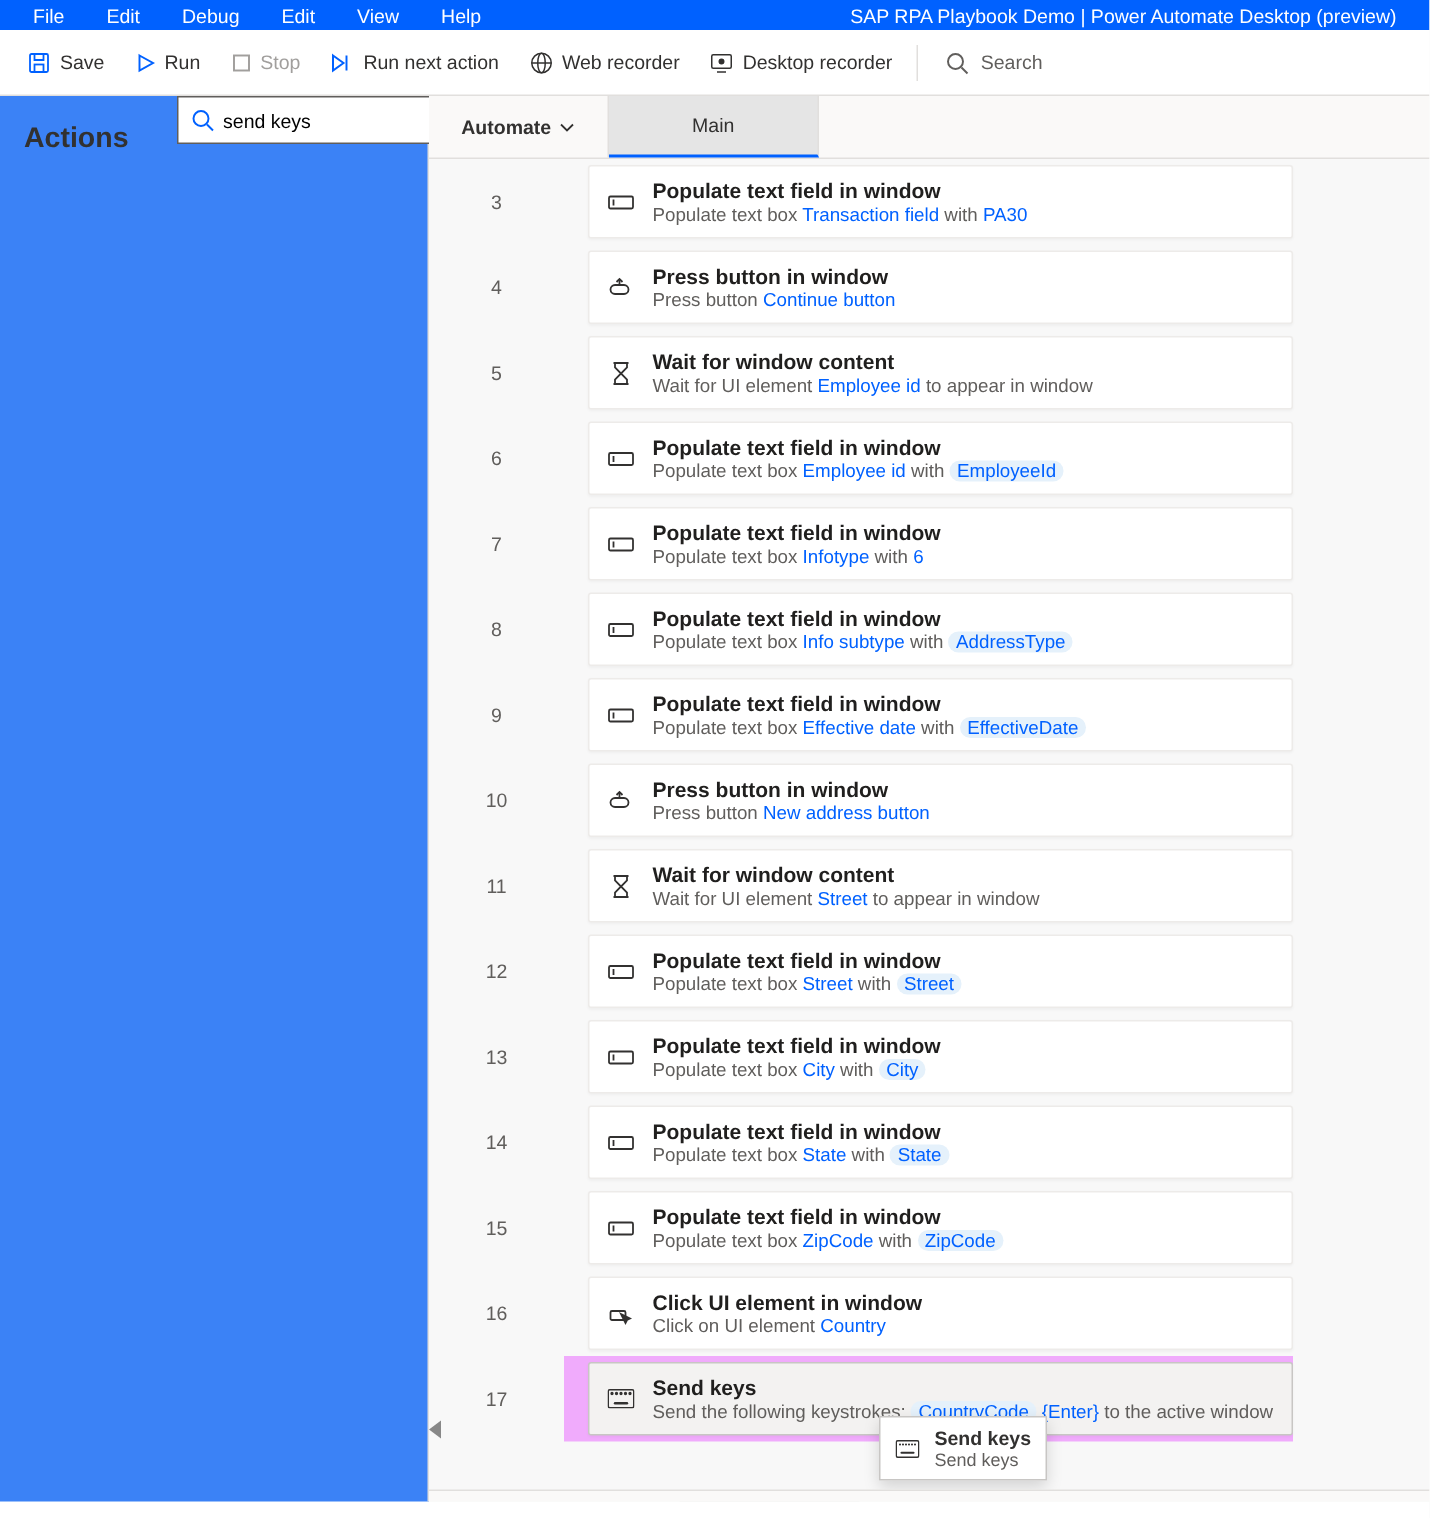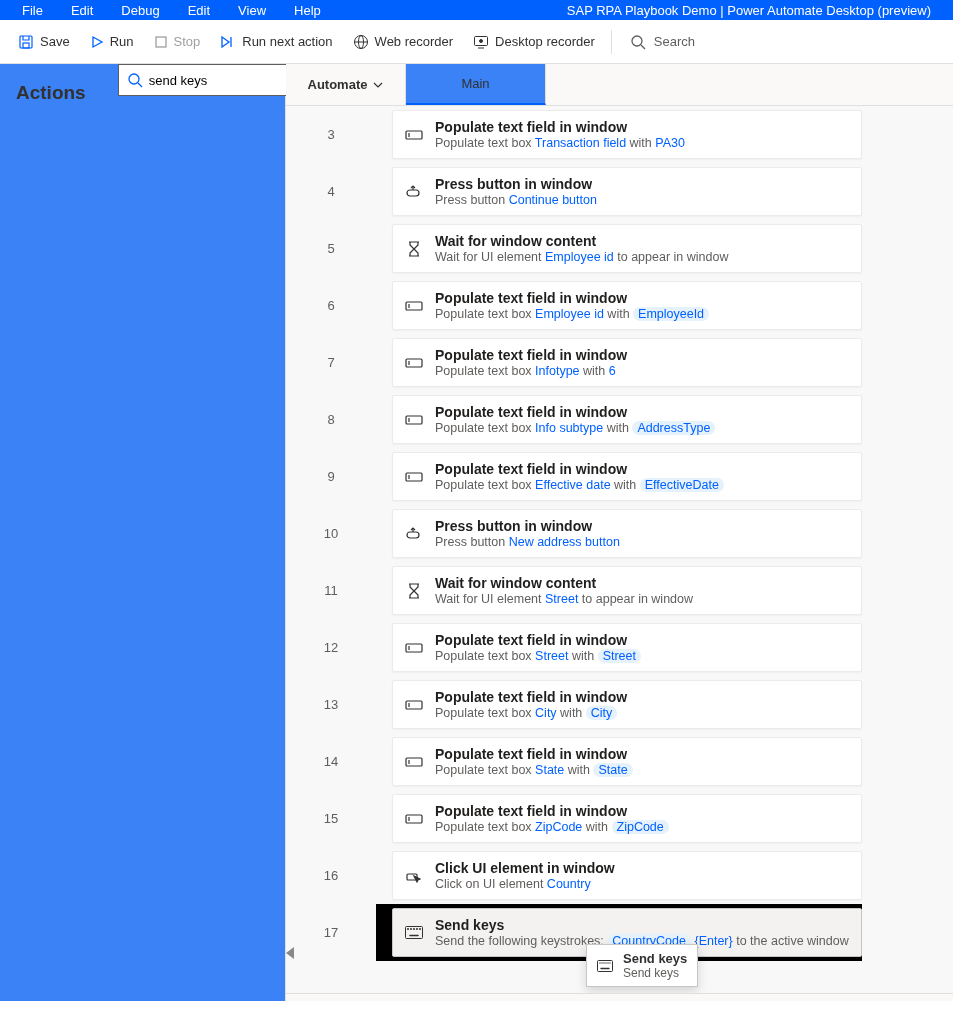--- a/index.html
+++ b/index.html
@@ -26,28 +26,28 @@
   .searchbox .clear { cursor: pointer; color: #605e5c; }
   .treehdr { display: flex; align-items: center; padding: 6px 14px; cursor: pointer; font-size: 10px; }
   .treehdr .chev { margin-right: 6px; }
   .treeitem { display: flex; align-items: center; padding: 6px 14px 6px 52px; background: #e8e6e4; cursor: grab; font-size: 13px; }
   .treeitem .kicon { margin-right: 8px; }
 
   .workspace { flex: 1; display: flex; flex-direction: column; background: #f8f8f8; position: relative; }
   .tabs { height: 42px; display: flex; border-bottom: 1px solid #e1dfdd; background: #faf9f8; }
   .tabs .subflows { width: 120px; display: flex; align-items: center; justify-content: center; border-right: 1px solid #e1dfdd; cursor: pointer; font-weight: 600; font-size: 13px; }
   .tabs .subflows .chev { margin-left: 6px; }
-  .tabs .tab { width: 140px; display: flex; align-items: center; justify-content: center; border-right: 1px solid #e1dfdd; border-bottom: 2px solid #0061ff; background: #3b82f6; cursor: pointer; font-size: 13px; }
+  .tabs .tab { width: 140px; display: flex; align-items: center; justify-content: center; border-right: 1px solid #e1dfdd; border-bottom: 2px solid #0061ff; background: #e5e5e5; cursor: pointer; font-size: 13px; }
 
   .steps { flex: 1; overflow: hidden; position: relative; display: flex; }
   .step { display: flex; align-items: stretch; position: relative; }
   .step .num { position: absolute; left: -90px; width: 90px; text-align: center; color: #605e5c; font-size: 13px; display: flex; align-items: center; justify-content: center; }
   .step .card { margin: 4px 0 4px 16px; background: #fff; border: 1px solid #edebe9; border-radius: 2px; flex: 1; display: flex; align-items: center; padding: 8px 12px; box-shadow: 0 1px 2px rgba(0,0,0,0.04); }
   .step.selected .card { background: #f3f2f1; border-color: #c8c6c4; }
-  .step.selected { background: #000000; }
+  .step.selected { background: #f0abfc; }
   .card .sicon { width: 18px; height: 18px; margin-right: 12px; display: flex; align-items: center; justify-content: center; color: #323130; }
   .card .texts { display: flex; flex-direction: column; }
   .card .title { font-weight: 600; font-size: 14px; color: #201f1e; }
   .card .desc { font-size: 12.5px; color: #605e5c; margin-top: 1px; }
   .card .desc .link { color: #0061ff; }
   .card .desc .var { background: #e5f1fb; color: #0061ff; padding: 0 5px; border-radius: 8px; }
 
   .stepwrap { position: relative; margin-left: 90px; }
   .stepwrap .step .num { left: -90px; height: 100%; }
 

